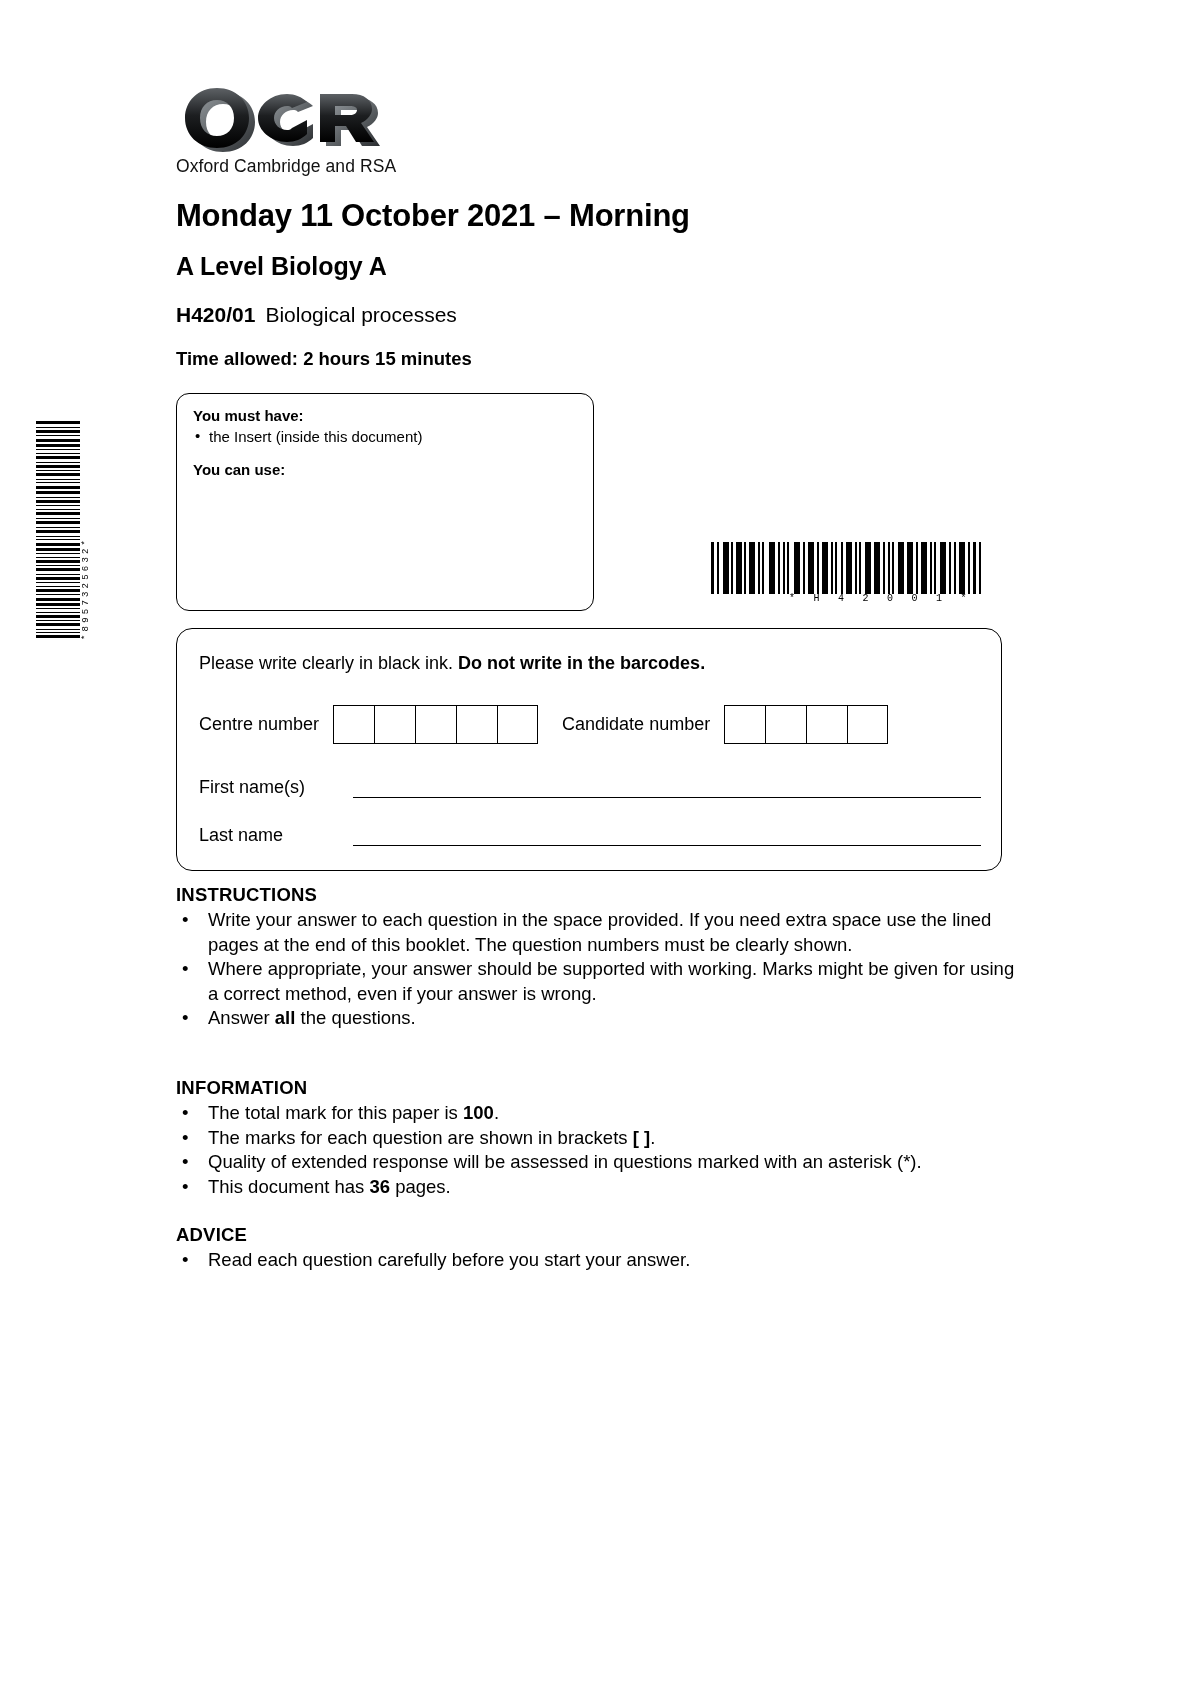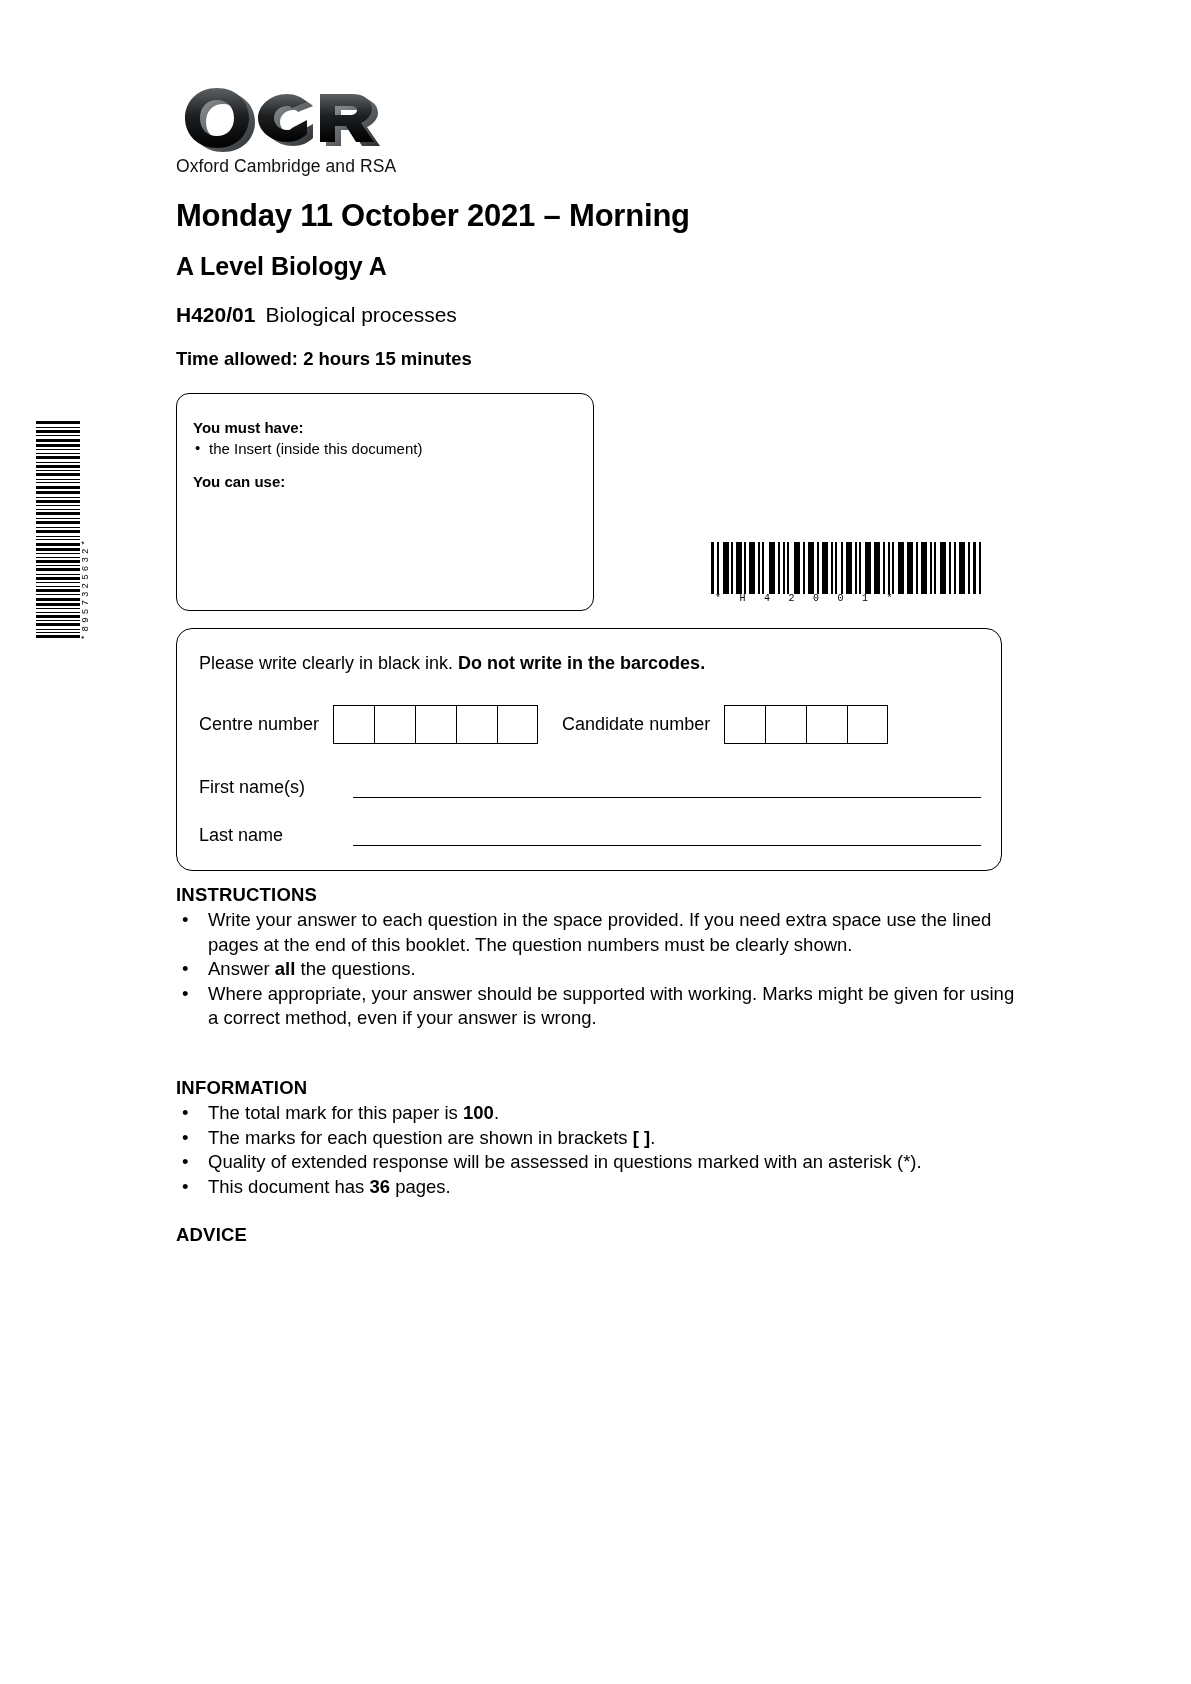--- a/index.html
+++ b/index.html
@@ -106,21 +106,21 @@
     width: 418px;
     height: 218px;
     border: 1.6px solid #000;
     border-radius: 13px;
     box-sizing: border-box;
     padding: 13px 16px;
   }
   .equip-head {
     font-size: 15px;
     font-weight: bold;
-    margin: 12px 0 3px 0;
+    margin: 0 0 3px 0;
   }
   .equip-head.second { margin-top: 14px; }
   .equip-list {
     list-style: none;
     margin: 0;
     padding: 0;
   }
   .equip-list li {
     font-size: 15px;
     line-height: 20px;
@@ -143,21 +143,21 @@
   }
   .hbarcode-bars {
     display: block;
     width: 278px;
     height: 52px;
   }
   .hbarcode-text {
     font-family: "Liberation Mono", monospace;
     font-size: 10px;
     letter-spacing: 18.5px;
-    text-align: left;
+    text-align: right;
     padding-left: 8px;
     margin-top: -1px;
     white-space: nowrap;
   }
 
   
   .cand-box {
     position: absolute;
     left: 176px;
     top: 628px;
@@ -494,33 +494,36 @@
     <div class="name-row last">
       <span class="name-label">Last name</span>
       <span class="name-rule"></span>
     </div>
   </div>
 
   <div class="sec sec-instructions">
     <p class="sec-title">INSTRUCTIONS</p>
     <ul>
       <li><span>Write your answer to each question in the space provided. If you need extra space use the lined pages at the end of this booklet. The question numbers must be clearly shown.</span><b></b><span></span></li>
+      <li><span>Where appropriate, your answer should be supported with working. Marks might be given for using a correct method, even if your answer is wrong.</span><b></b><span></span></li>
       <li><span>Answer </span><b>all</b><span> the questions.</span></li>
-      <li><span>Where appropriate, your answer should be supported with working. Marks might be given for using a correct method, even if your answer is wrong.</span><b></b><span></span></li>
     </ul>
   </div>
 
   <div class="sec sec-information">
     <p class="sec-title">INFORMATION</p>
     <ul>
       <li><span>The total mark for this paper is </span><b>100</b><span>.</span></li>
       <li><span>The marks for each question are shown in brackets </span><b>[  ]</b><span>.</span></li>
       <li><span>Quality of extended response will be assessed in questions marked with an asterisk (*).</span><b></b><span></span></li>
       <li><span>This document has </span><b>36</b><span> pages.</span></li>
     </ul>
   </div>
 
   <div class="sec sec-advice">
     <p class="sec-title">ADVICE</p>
+    <ul>
+      <li><span>Read each question carefully before you start your answer.</span><b></b><span></span></li>
+    </ul>
   </div>
 
 
 </div>
 
 </body></html>

